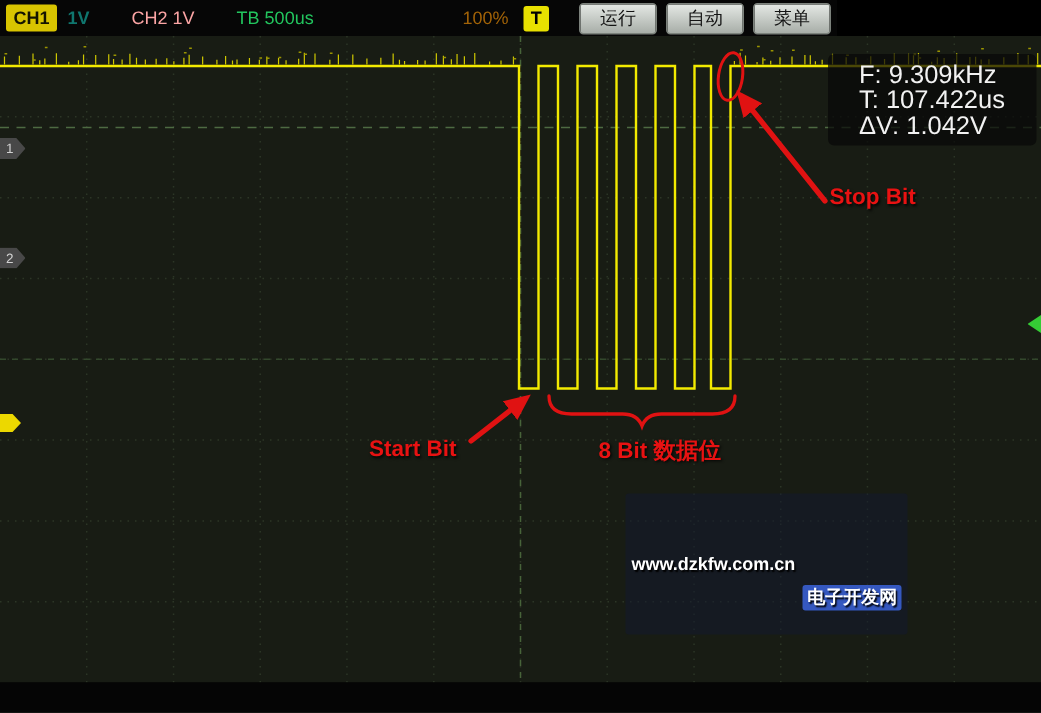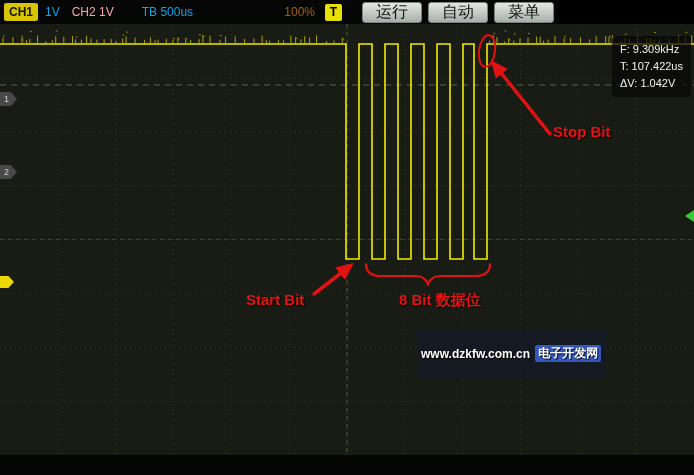--- a/index.html
+++ b/index.html
@@ -4,54 +4,54 @@
 <style>
   html,body{margin:0;padding:0;background:#222;}
   .screen{position:relative;width:694px;height:475px;background:#000;overflow:hidden;
           font-family:"Liberation Sans",sans-serif;}
   
   .topbar{position:absolute;top:0;left:0;width:558px;height:24px;background:#060606;
           display:flex;align-items:center;padding:0 4px;box-sizing:border-box;
           font-size:12px;color:#e8e8e8;}
   .badge-ch1{background:#d8c400;color:#141400;font-weight:bold;padding:2px 5px;
              border-radius:2px;margin-right:7px;}
-  .ch1-scale{color:#0ea5e9;font-weight:normal;margin-right:12px;}
+  .ch1-scale{color:#0f766e;font-weight:bold;margin-right:28px;}
   .ch2{color:#fca5a5;margin-right:28px;}
-  .tb{color:#0ea5e9;}
+  .tb{color:#22c55e;}
   .spacer{flex:1;}
   .zoom{color:#a16207;margin-right:10px;}
   .badge-t{background:#e8e000;color:#000;font-weight:bold;width:17px;height:17px;
            display:flex;align-items:center;justify-content:center;border-radius:2px;
            margin-right:14px;}
   .btn{height:19px;background:linear-gradient(#e4e8e4,#a8aea8);border:1px solid #7c827c;
-       border-radius:3px;color:#141414;font-size:16px;display:flex;align-items:center;
+       border-radius:3px;color:#141414;font-size:12px;display:flex;align-items:center;
        justify-content:center;padding:0 13px;margin-left:6px;cursor:pointer;}
   
   .scope{position:absolute;top:24px;left:0;width:694px;height:431px;background:#181c14;}
   .scope svg{position:absolute;top:0;left:0;}
   .bottombar{position:absolute;top:455px;left:0;width:694px;height:20px;background:#050505;}
   
   .measbox{position:absolute;top:36px;right:3px;background:rgba(8,8,8,0.72);
-           border-radius:4px;padding:5px 8px;color:#f2f2f2;font-size:11px;line-height:17px;}
+           border-radius:4px;padding:5px 21px;color:#f2f2f2;font-size:17px;line-height:17px;}
   .ch-tag{position:absolute;left:0;width:17px;height:14px;background:#484848;color:#d2d2d2;
           font-size:9px;line-height:14px;padding-left:4px;box-sizing:border-box;
           clip-path:polygon(0 0,64% 0,100% 50%,64% 100%,0 100%);}
   .trig-tag{position:absolute;left:0;top:252px;width:14px;height:12px;background:#ecd800;
             clip-path:polygon(0 0,60% 0,100% 50%,60% 100%,0 100%);}
   .right-tag{position:absolute;right:0;top:186px;width:9px;height:12px;background:#35cc35;
              clip-path:polygon(100% 0,0 50%,100% 100%);}
   .anno{position:absolute;color:#e81212;font-weight:bold;font-size:15px;white-space:nowrap;
         text-shadow:1px 1px 2px rgba(0,0,0,0.85);}
   .anno-stop{left:538px;top:123px;margin-left:15px;}
   .anno-start{left:246px;top:291px;}
   .anno-databits{left:399px;top:291px;}
   .watermark{position:absolute;left:417px;top:329px;background:rgba(18,24,48,0.5);
              color:#fff;font-size:12px;font-weight:bold;padding:16px 4px;border-radius:2px;
              display:flex;align-items:center;white-space:nowrap;text-shadow:1px 1px 1px #000;}
-  .wm-site{background:#3558c0;padding:0 3px;margin-left:5px;border-radius:2px;}
+  .wm-site{background:#3558c0;padding:0 3px;margin-left:5px;border-radius:2px;margin-top:45px;}
 </style>
 </head>
 <body>
 
 <div class="screen">
 
   <div class="topbar">
     <span class="badge-ch1">CH1</span>
     <span class="ch1-scale">1V</span>
     <span class="ch2">CH2 1V</span>

